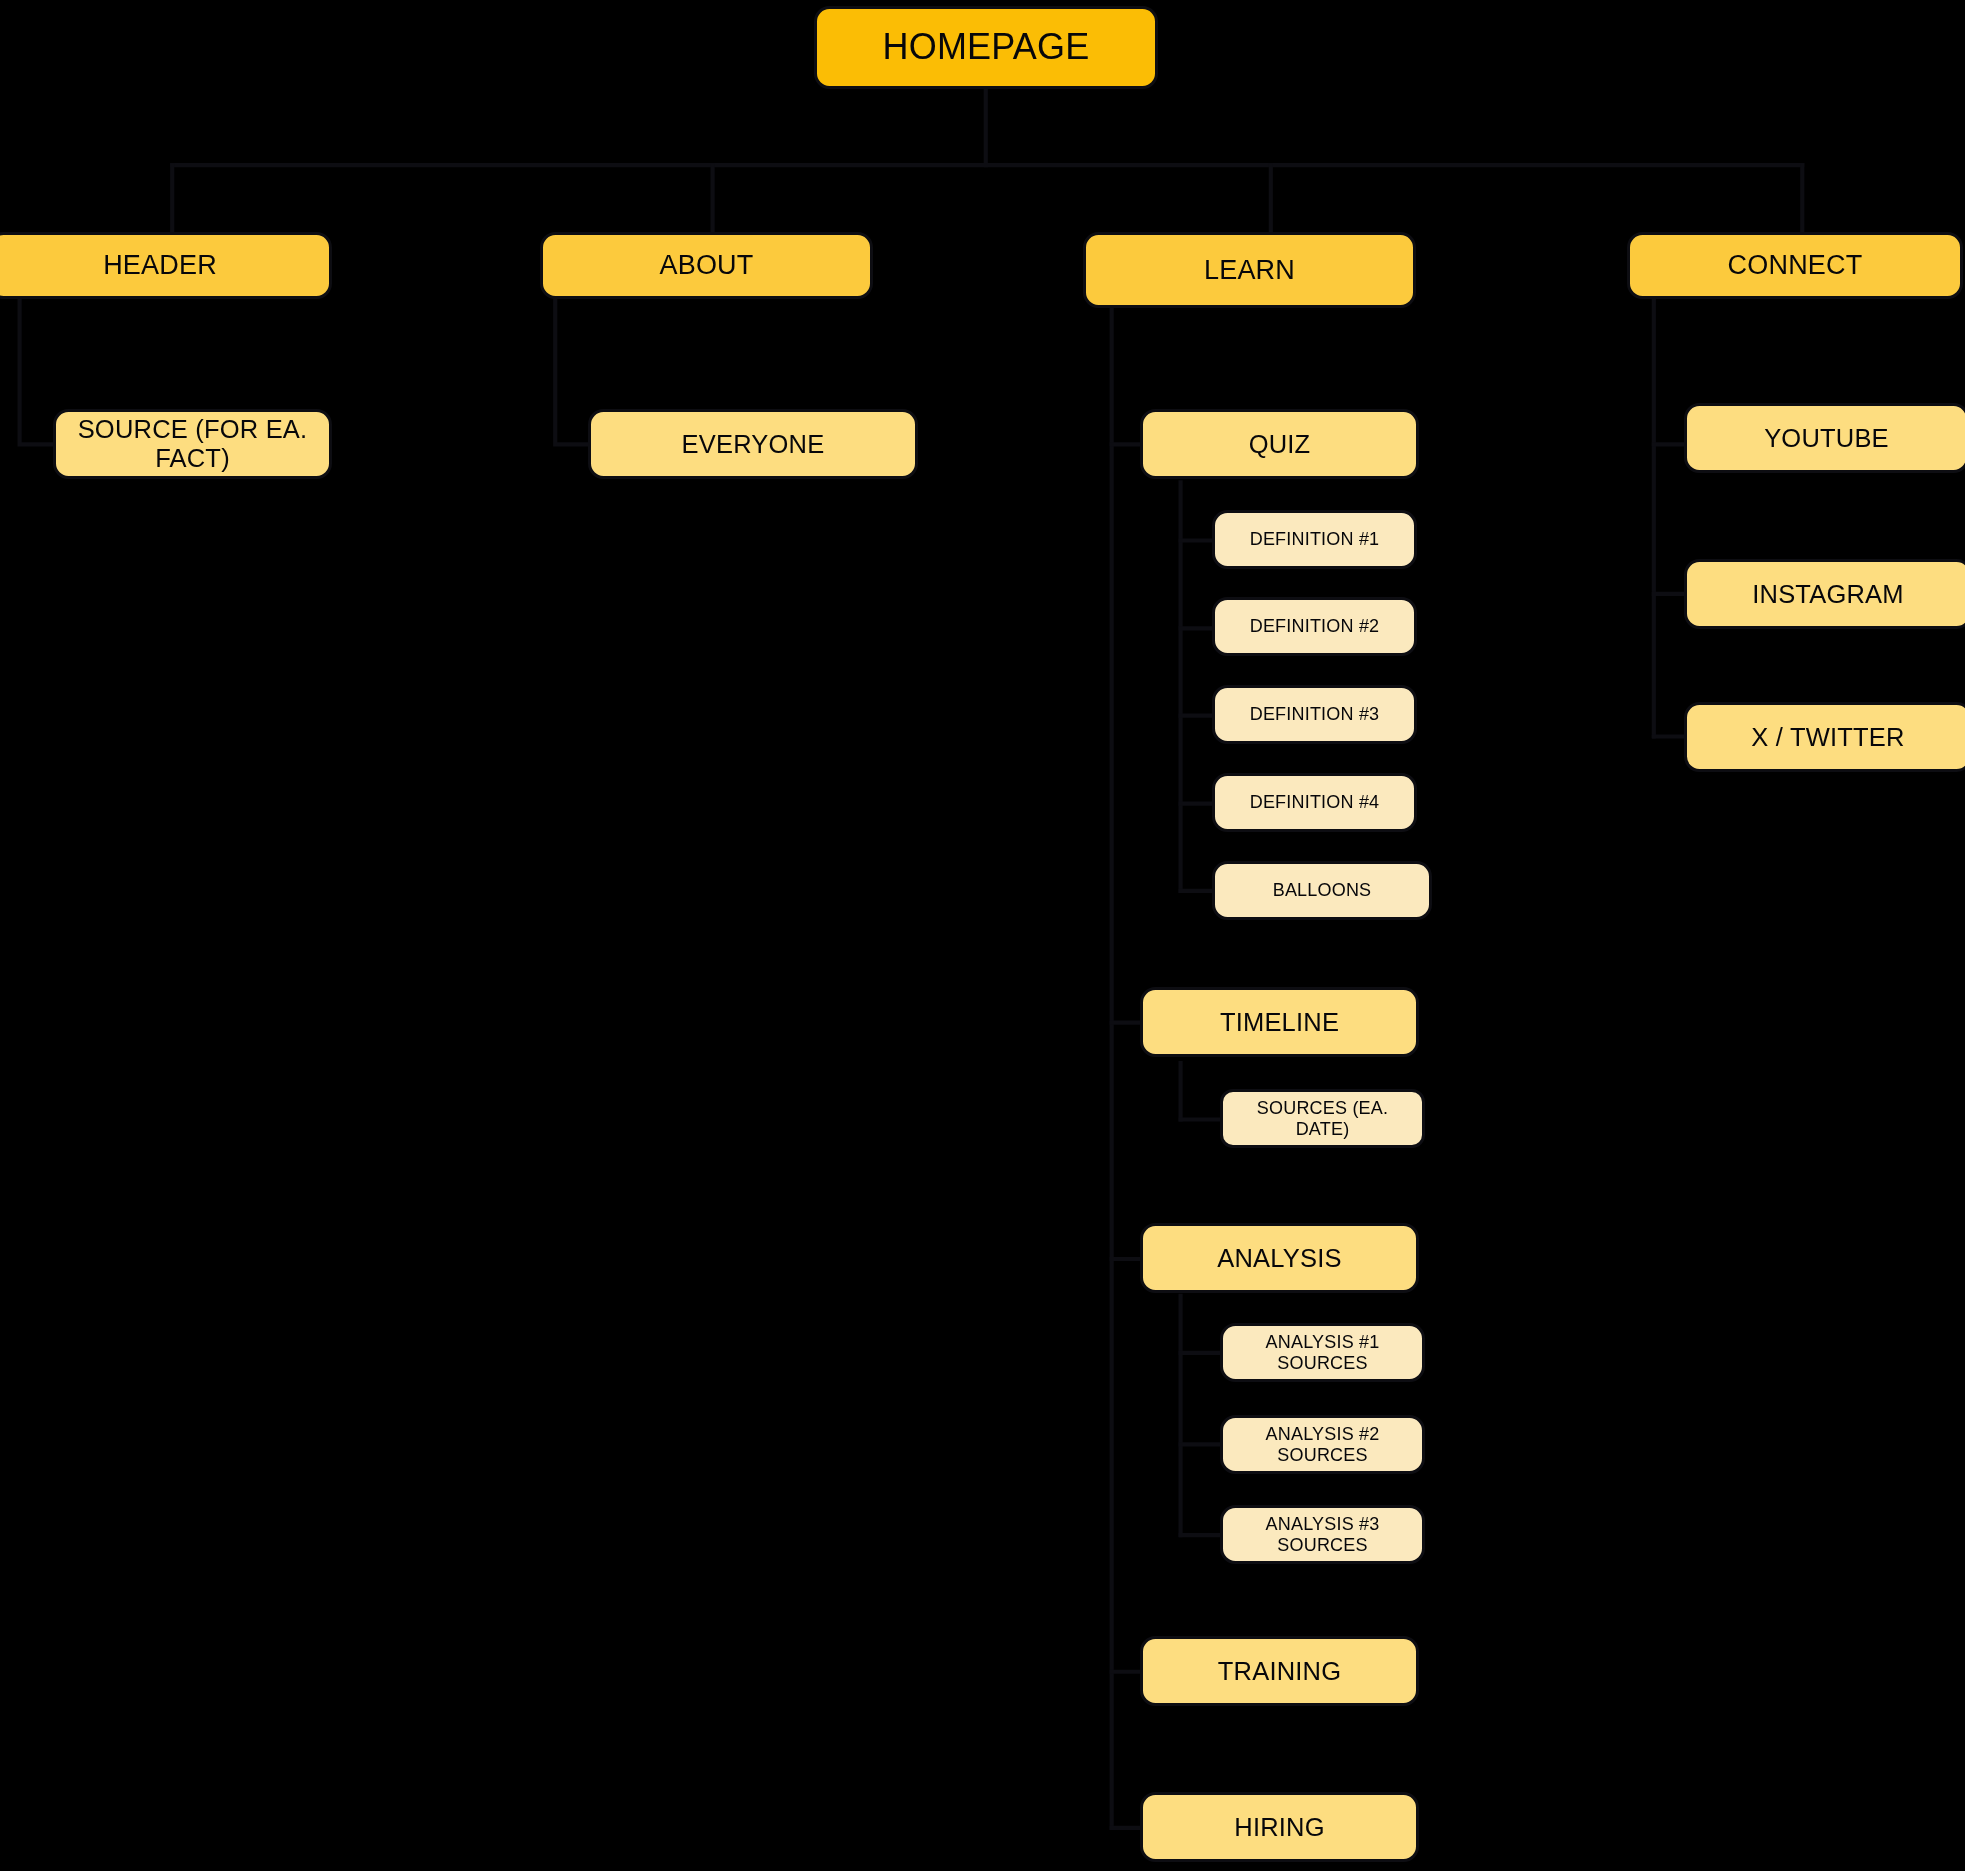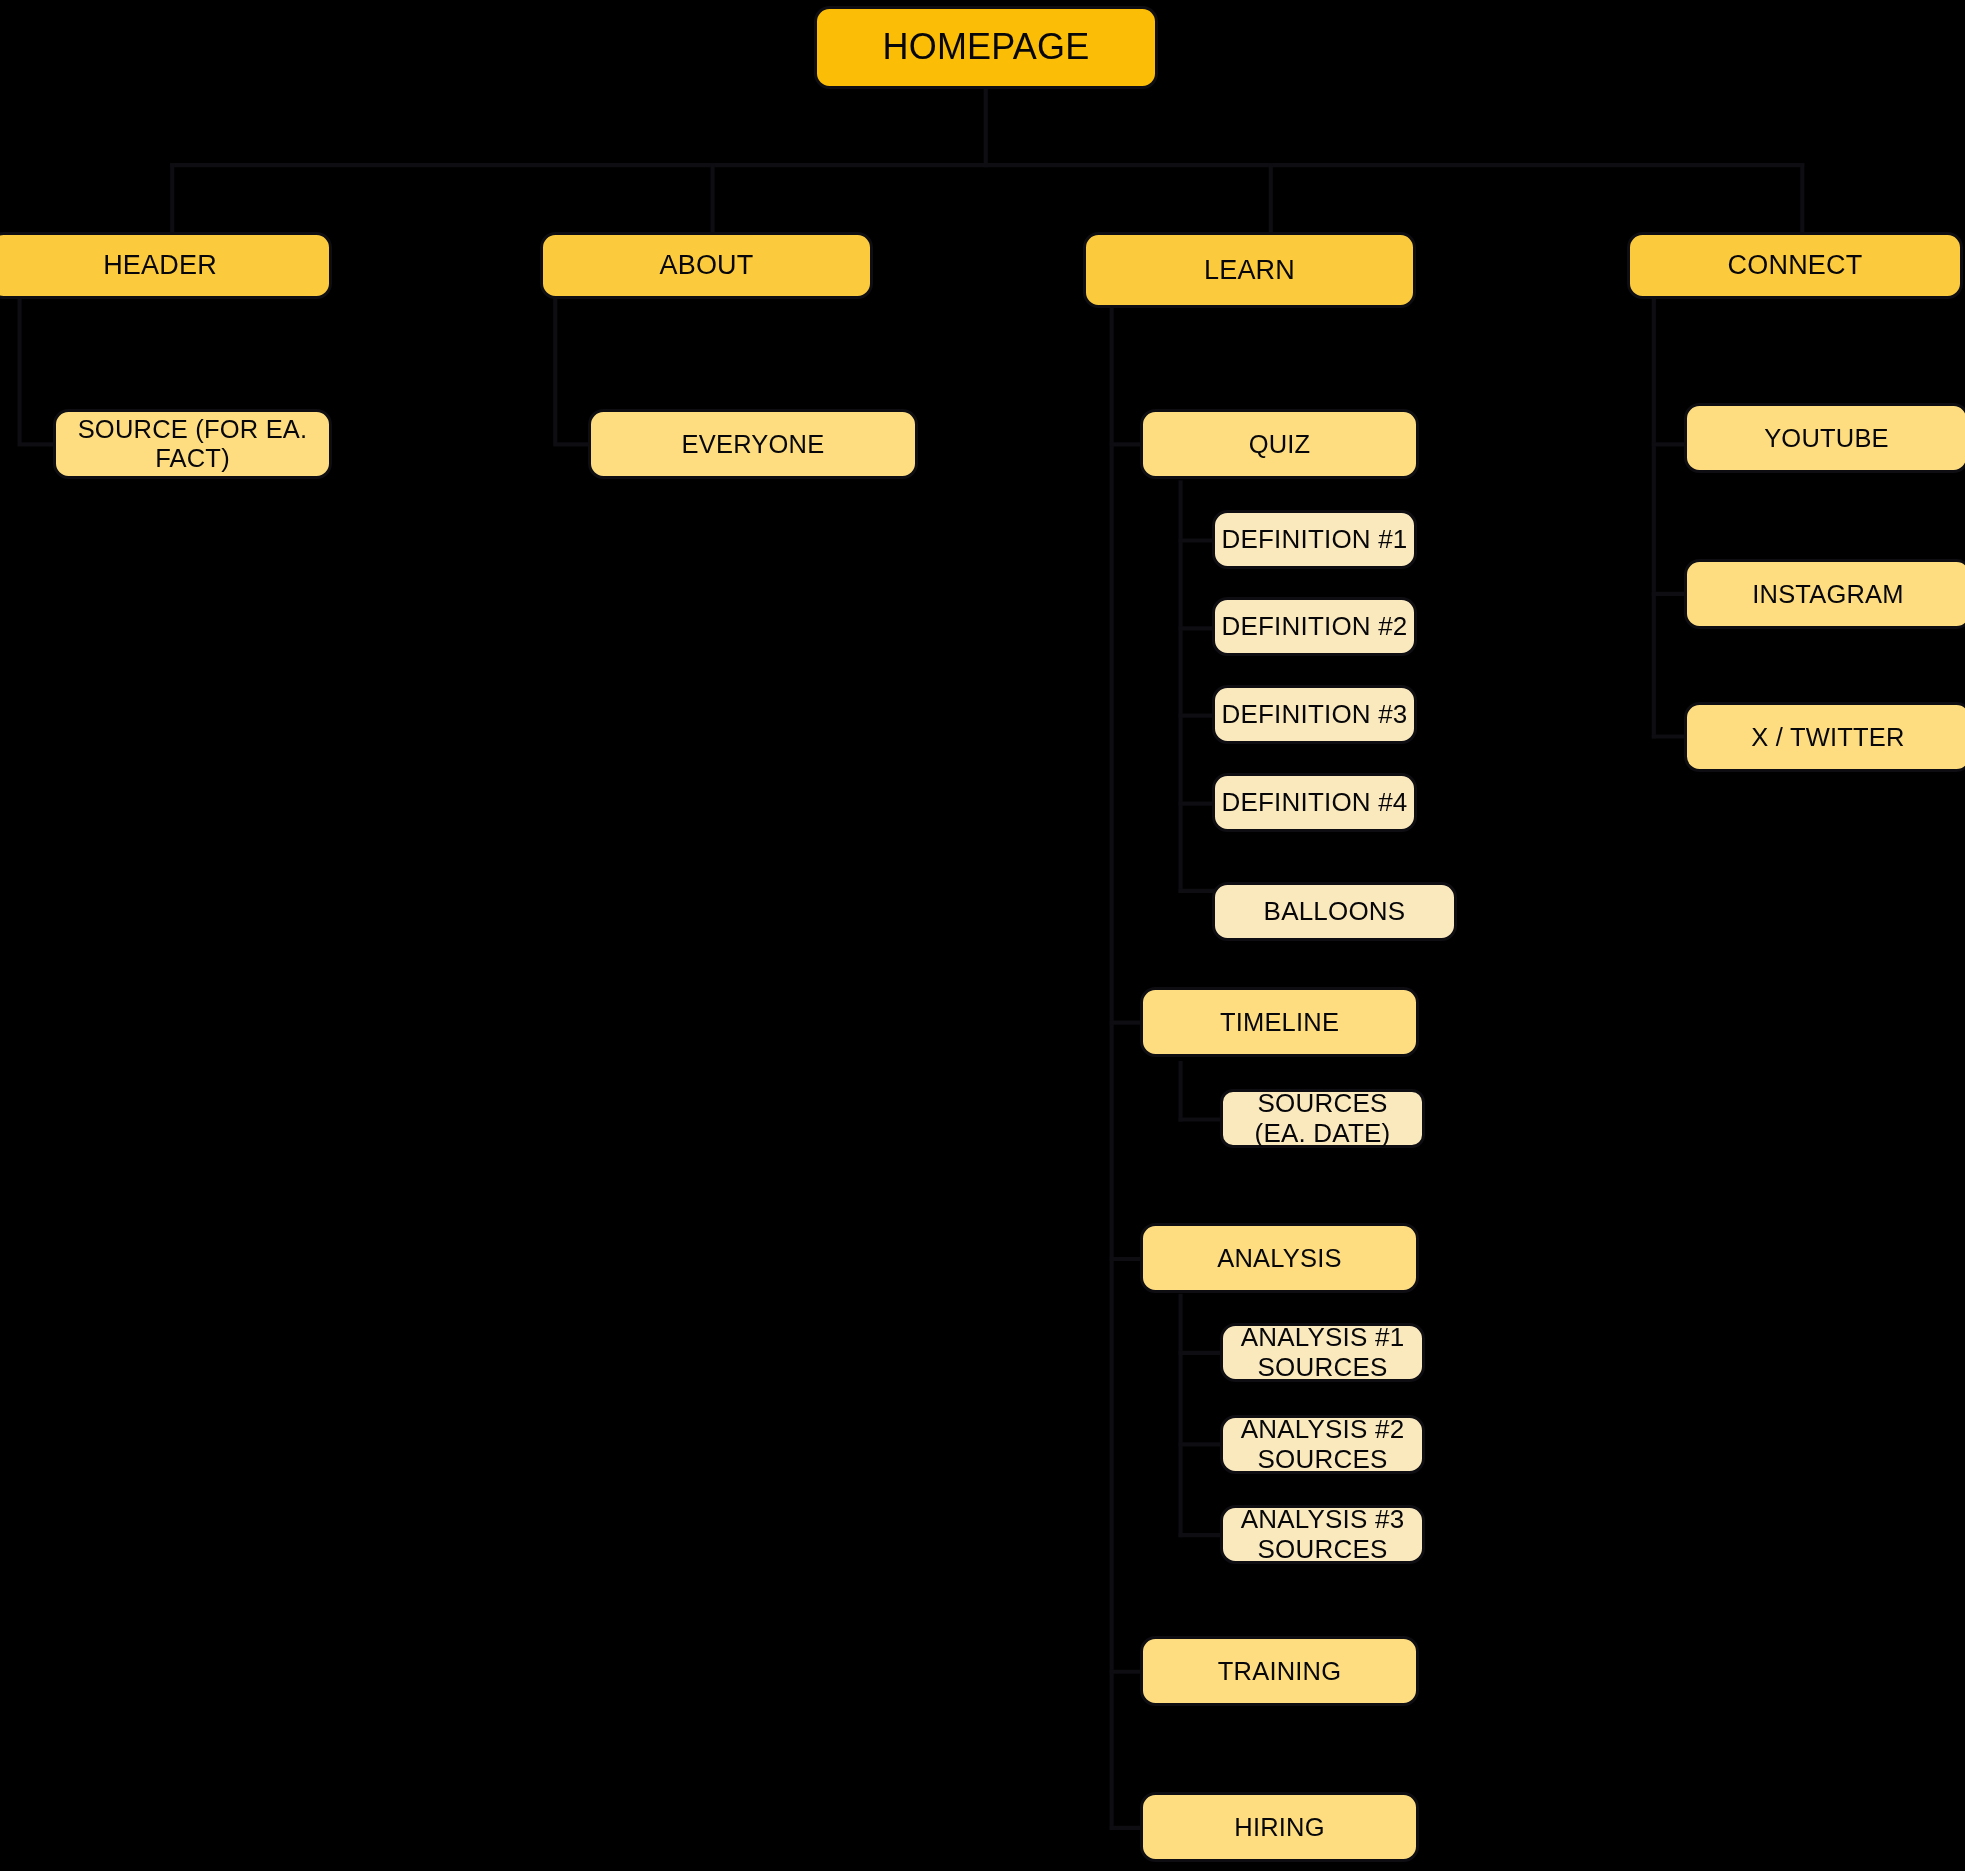--- a/index.html
+++ b/index.html
@@ -41,21 +41,21 @@
   
   .lvl1 { background: #FBBD05; }
   .lvl2 { background: #FCCA3D; }
   .lvl3 { background: #FDDD80; }
   .lvl4 { background: #FBE9BE; }
 
   
   .t-root   { font-size: 36px; }
   .t-main   { font-size: 27px; }
   .t-sub    { font-size: 25.5px; }
-  .t-leaf   { font-size: 26px; }
+  .t-leaf   { font-size: 18px; }
 </style>
 </head>
 <body>
 
 <div id="sitemap">
 
   <svg id="connectors" viewBox="0 0 3309 3152" width="1965" height="1872">
     <g stroke="#0d0d12" stroke-width="7" fill="none" stroke-linecap="square">
 
       <path d="M 1660 148 L 1660 278"></path>
@@ -155,21 +155,21 @@
   </div>
   <div class="node lvl4 t-leaf" style="left:1212px; top:597px; width:205px; height:59px;">
     <span>DEFINITION #2</span>
   </div>
   <div class="node lvl4 t-leaf" style="left:1212px; top:685px; width:205px; height:59px;">
     <span>DEFINITION #3</span>
   </div>
   <div class="node lvl4 t-leaf" style="left:1212px; top:773px; width:205px; height:59px;">
     <span>DEFINITION #4</span>
   </div>
-  <div class="node lvl4 t-leaf" style="left:1212px; top:861px; width:245px; height:59px;margin-top:21px;">
+  <div class="node lvl4 t-leaf" style="left:1212px; top:861px; width:220px; height:59px;">
     <span>BALLOONS</span>
   </div>
 
   <div class="node lvl4 t-leaf" style="left:1220px; top:1089px; width:205px; height:59px;border-radius:13px;">
     <span>SOURCES (EA. DATE)</span>
   </div>
 
   <div class="node lvl4 t-leaf" style="left:1220px; top:1323px; width:205px; height:59px;">
     <span>ANALYSIS #1 SOURCES</span>
   </div>

